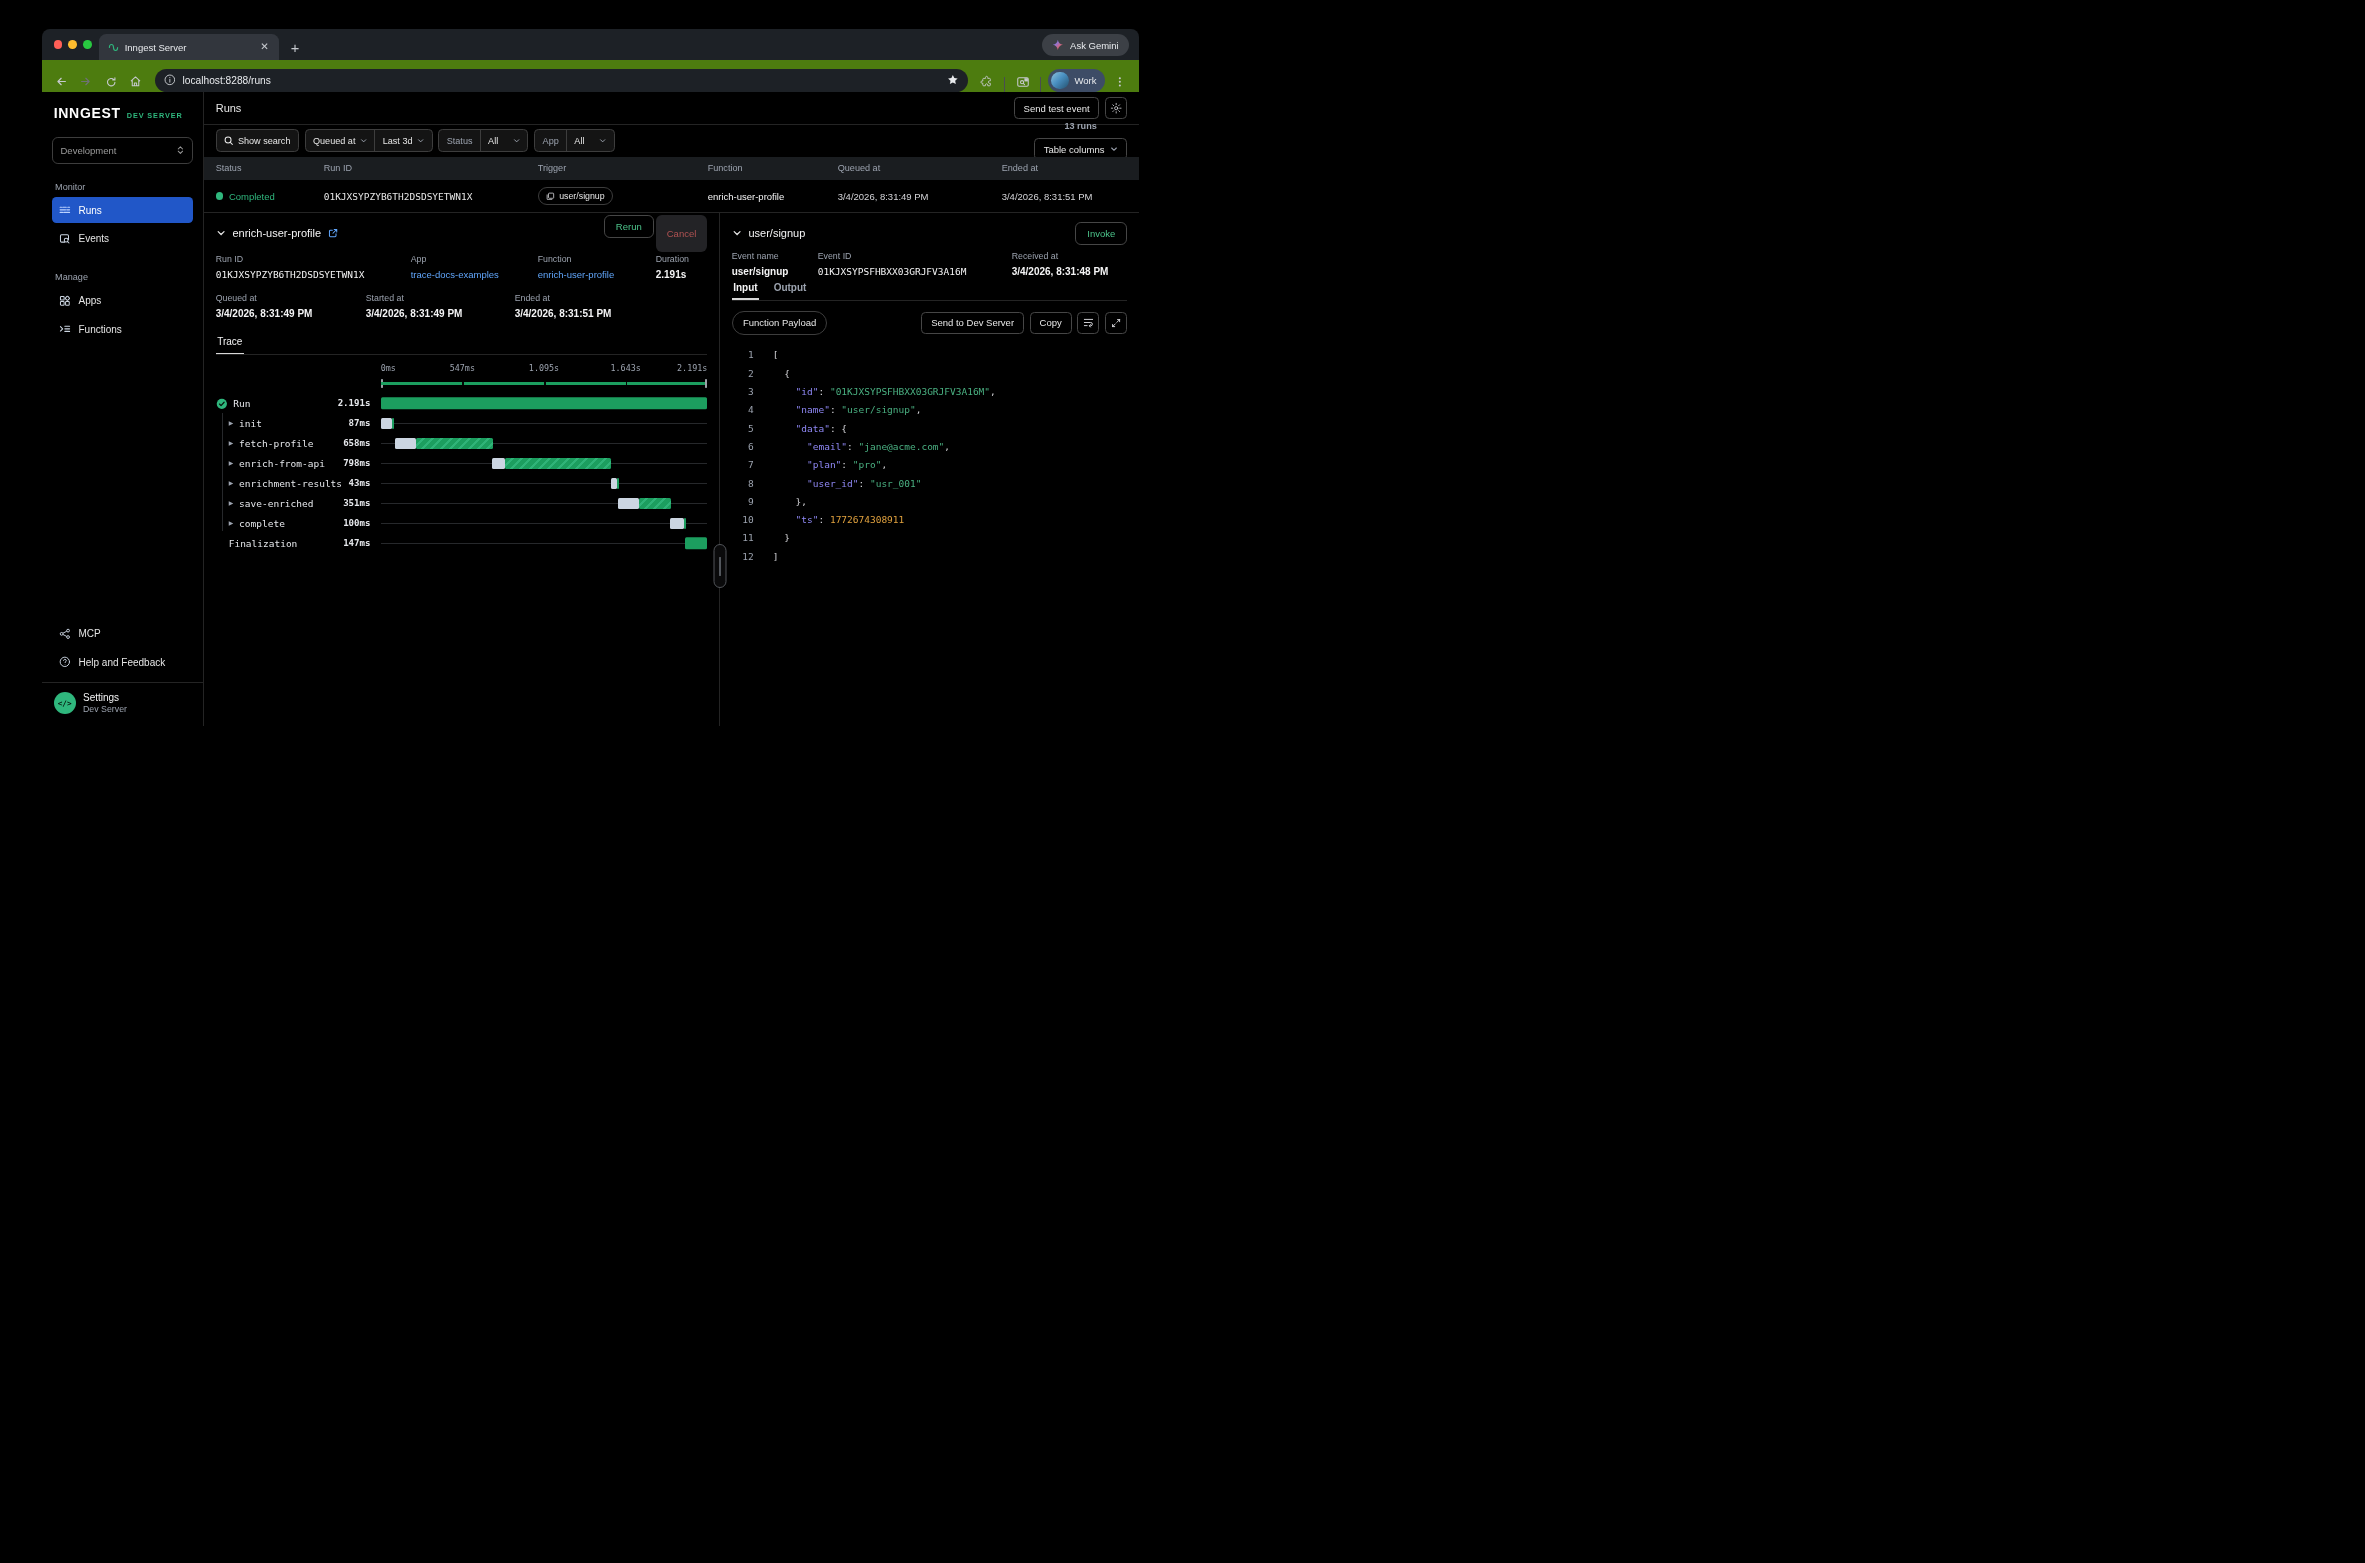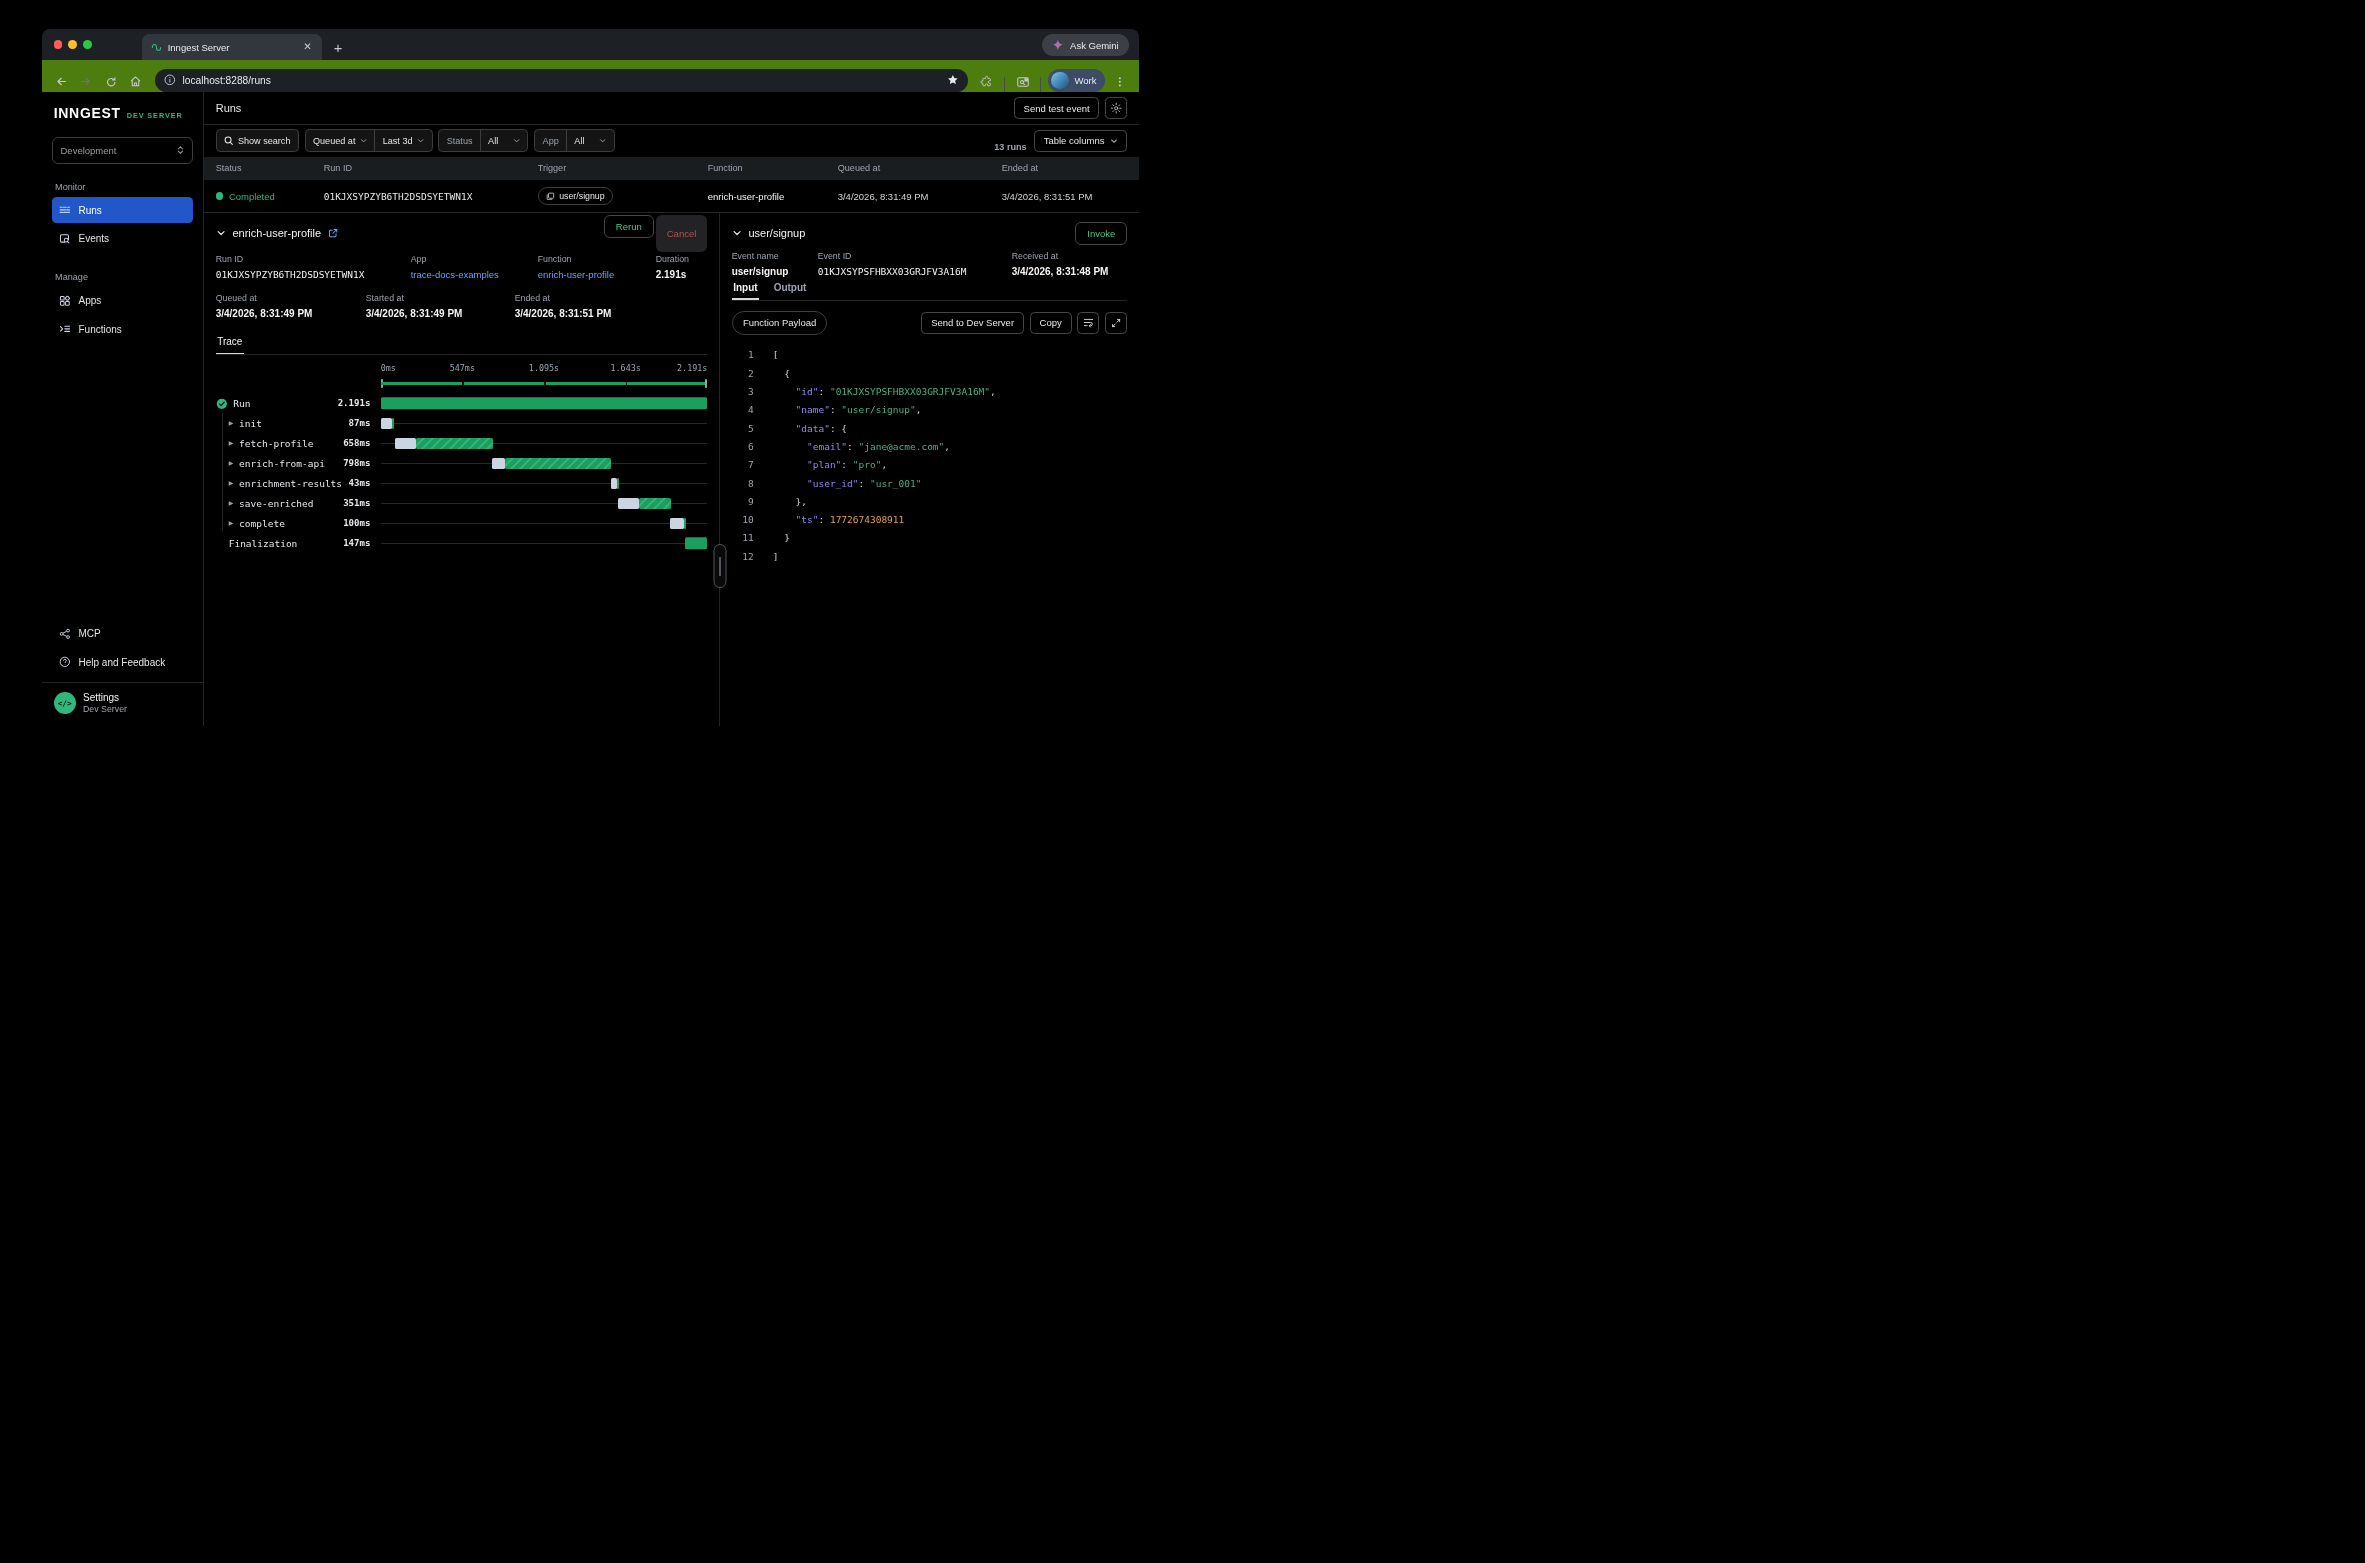--- a/index.html
+++ b/index.html
@@ -5,21 +5,21 @@
   html,body{margin:0;padding:0;width:1183px;height:782px;background:#000;overflow:hidden;
     font-family:"Liberation Sans",sans-serif;-webkit-font-smoothing:antialiased;}
   .mono{font-family:"DejaVu Sans Mono",monospace;}
   svg{display:block}
 
   
   .window{position:absolute;left:42px;top:29px;width:1097px;height:697px;border-radius:8px;
     overflow:hidden;background:#000;display:flex;flex-direction:column;}
 
   
-  .tabbar{height:31px;background:#1d2126;display:flex;align-items:flex-end;position:relative;flex:0 0 auto;padding-left:43px;}
+  .tabbar{height:31px;background:#1d2126;display:flex;align-items:flex-end;position:relative;flex:0 0 auto;}
   .traffic{position:absolute;left:11.7px;top:11px;display:flex;gap:5.9px;}
   .tl{width:8.8px;height:8.8px;border-radius:50%;}
   .tl.red{background:#ff5f57}.tl.yellow{background:#febc2e}.tl.green{background:#28c840}
   .tab{margin-left:57px;width:164px;height:25.6px;background:#32363d;border-radius:7.3px 7.3px 0 0;
     display:flex;align-items:center;gap:5.9px;padding:0 7.3px 0 8.8px;color:#e8eaed;font-size:9.5px;}
   .tab-title{flex:1;white-space:nowrap;overflow:hidden;}
   .tab-close{color:#c6c9ce;font-size:10.2px;line-height:1;padding:1.5px 2.9px;border-radius:50%;}
   .newtab{color:#c6c9ce;font-size:14.6px;margin:0 0 4.4px 7.3px;padding:0 4.4px;}
   .gemini{position:absolute;right:10.2px;top:5.1px;height:22px;border-radius:11.7px;background:#3c4046;
     display:flex;align-items:center;gap:5.9px;padding:0 10.2px;color:#e8eaed;font-size:9.5px;}
@@ -71,21 +71,21 @@
   .icon-btn{width:22px;padding:0;justify-content:center;color:#d4d4d8;}
   .hdiv{height:0.7px;background:#242424;flex:0 0 auto;}
 
   
   .filterbar{height:32px;display:flex;align-items:center;gap:5.9px;padding:0 11.7px;flex:0 0 auto;}
   .chip{border:0.7px solid #3d3d3d;border-radius:4.4px;height:20.5px;display:inline-flex;align-items:center;
     color:#e7e7e7;font-size:9.1px;background:#141414;}
   .chip .part{display:flex;align-items:center;gap:4.4px;padding:0 7.3px;height:100%;}
   .chip .part + .part{border-left:0.7px solid #3d3d3d;}
   .chip .muted{color:#9ca3af;}
-  .fb-right{margin-left:auto;display:flex;align-items:flex-end;gap:7.3px;}
+  .fb-right{margin-left:auto;display:flex;align-items:center;gap:7.3px;flex-direction:column;}
   .runs-count{color:#9ca3af;font-size:9.1px;font-weight:600;}
   .chev{color:#9ca3af;display:flex;}
 
   
   .table-head{height:23.4px;background:#1a1d20;display:grid;
     grid-template-columns:108px 214px 170px 130px 164px 1fr;align-items:center;padding:0 11.7px;
     color:#9ca3af;font-size:9.1px;flex:0 0 auto;}
   .table-row{height:32px;display:grid;grid-template-columns:108px 214px 170px 130px 164px 1fr;
     align-items:center;padding:0 11.7px;font-size:9.5px;color:#d4d4d8;flex:0 0 auto;}
   .status-cell{display:flex;align-items:center;gap:5.9px;color:#2fb77d;}

